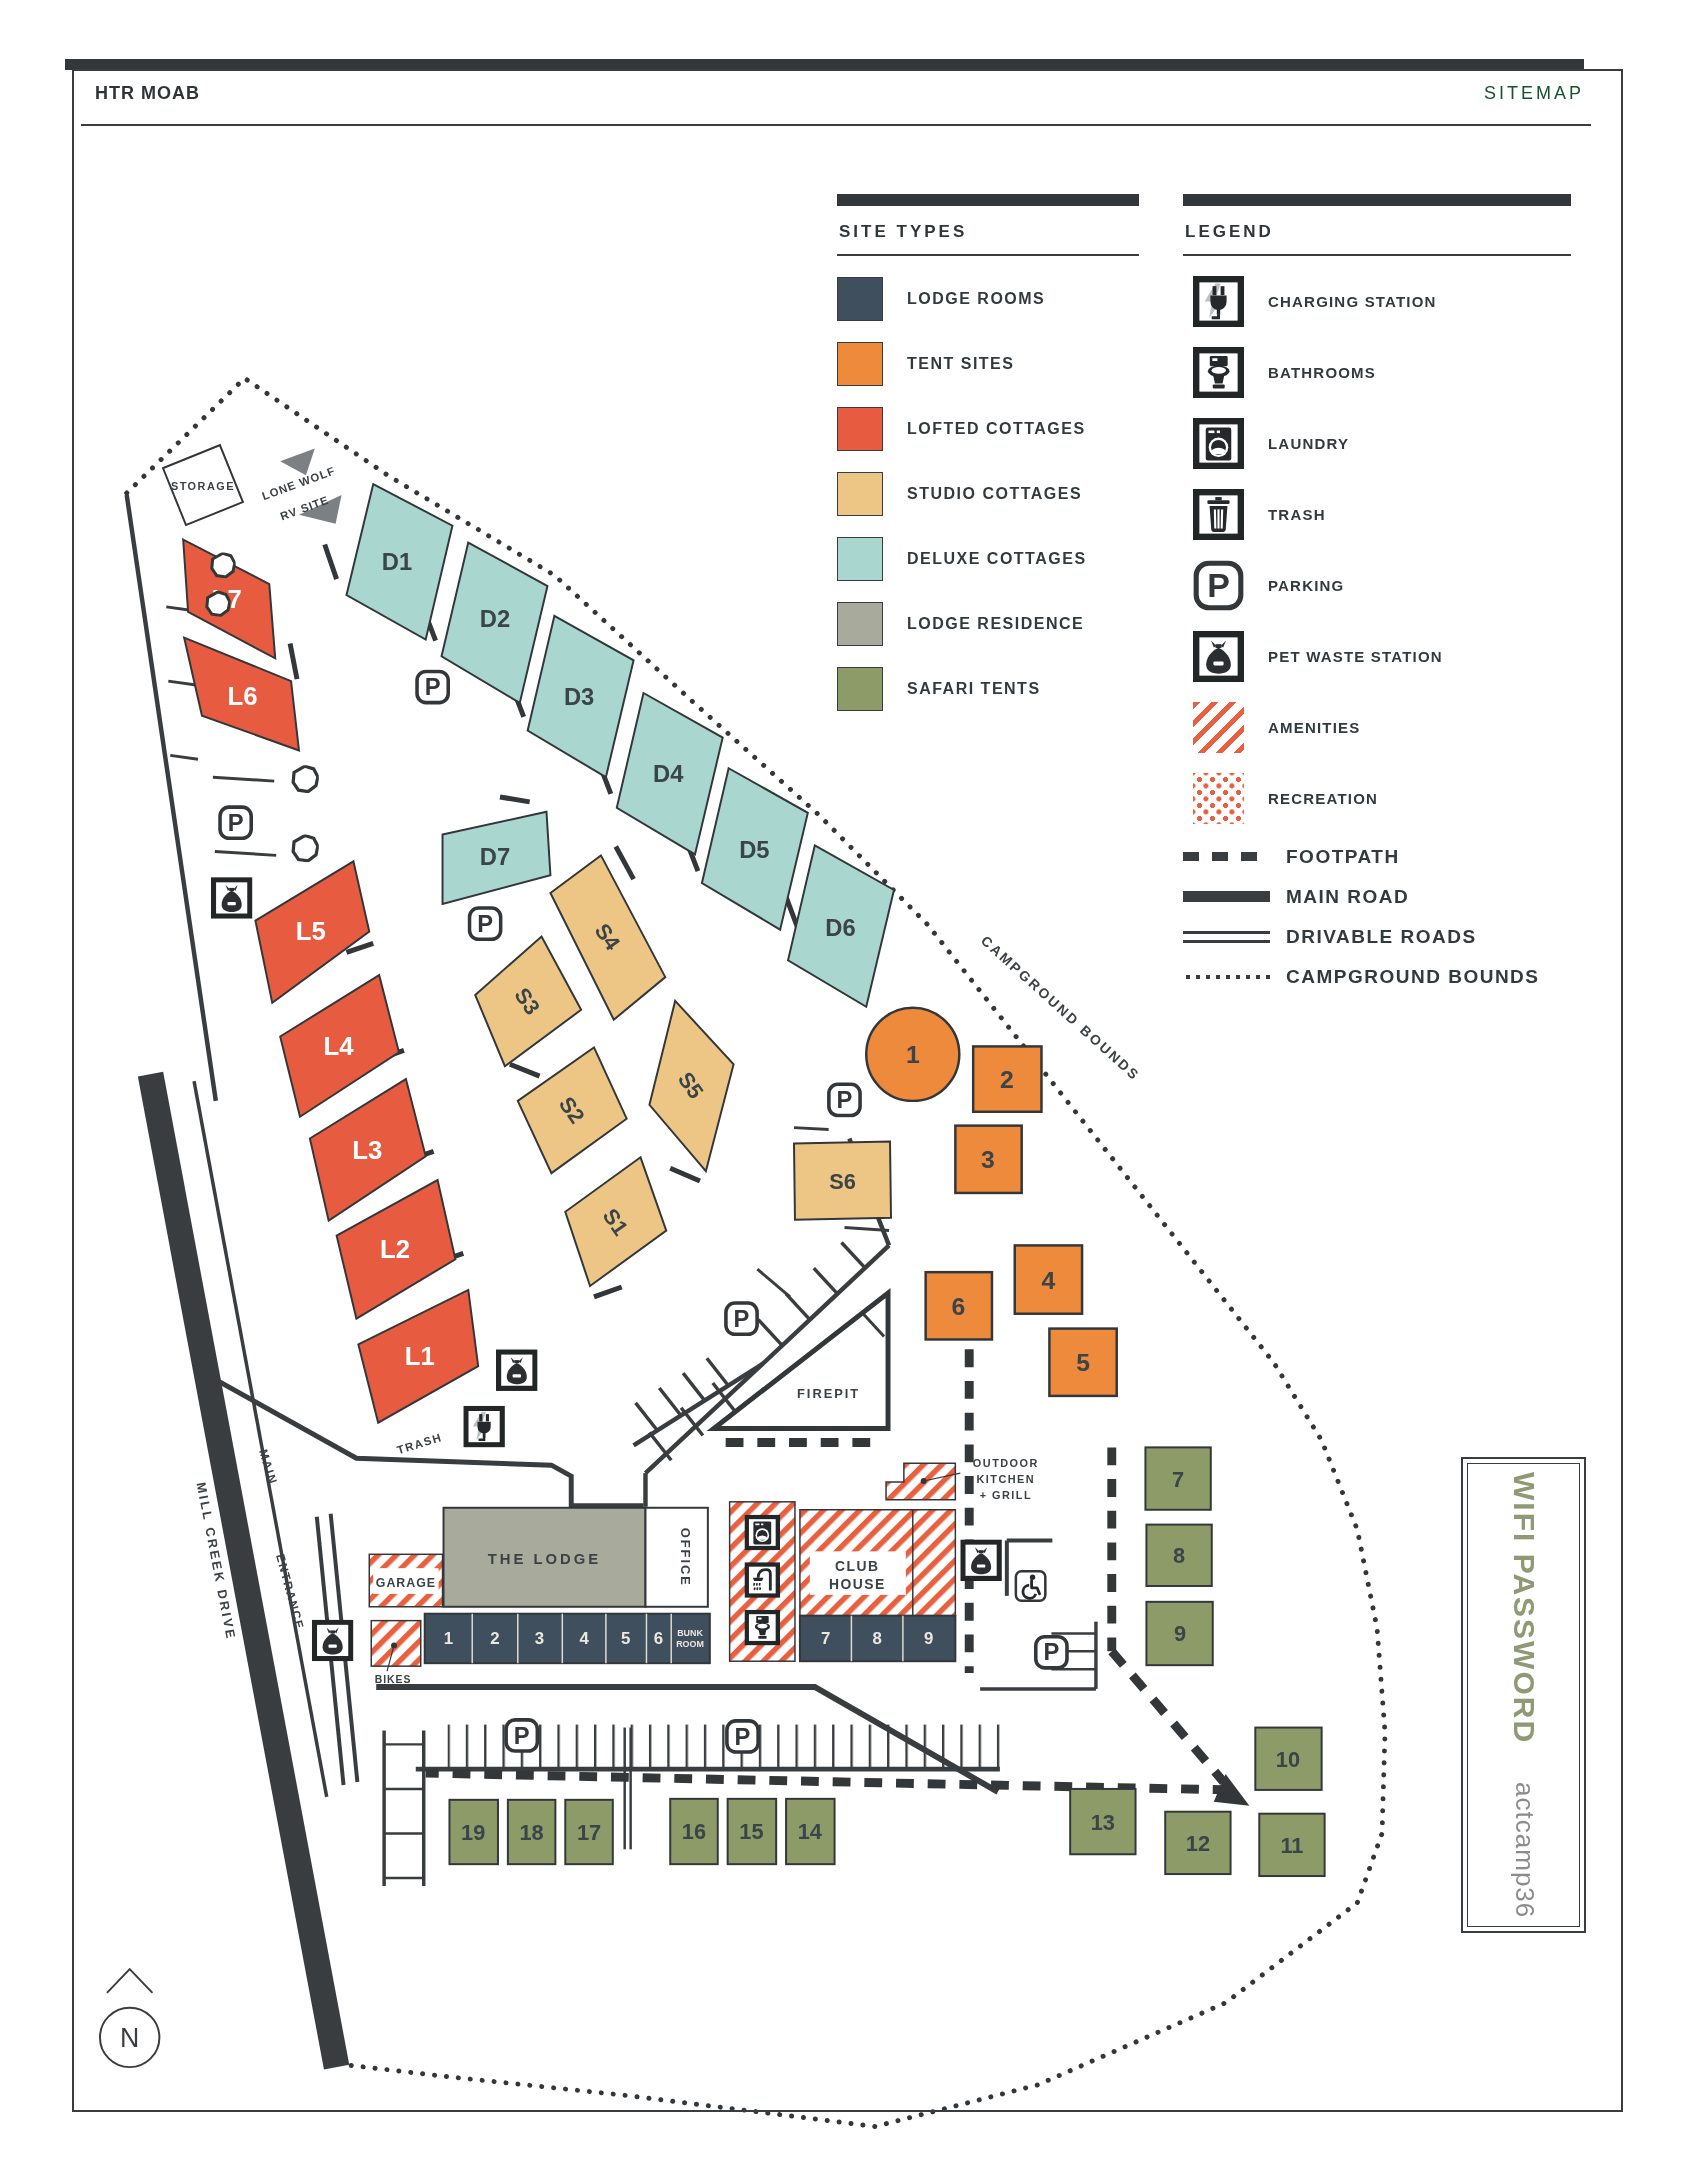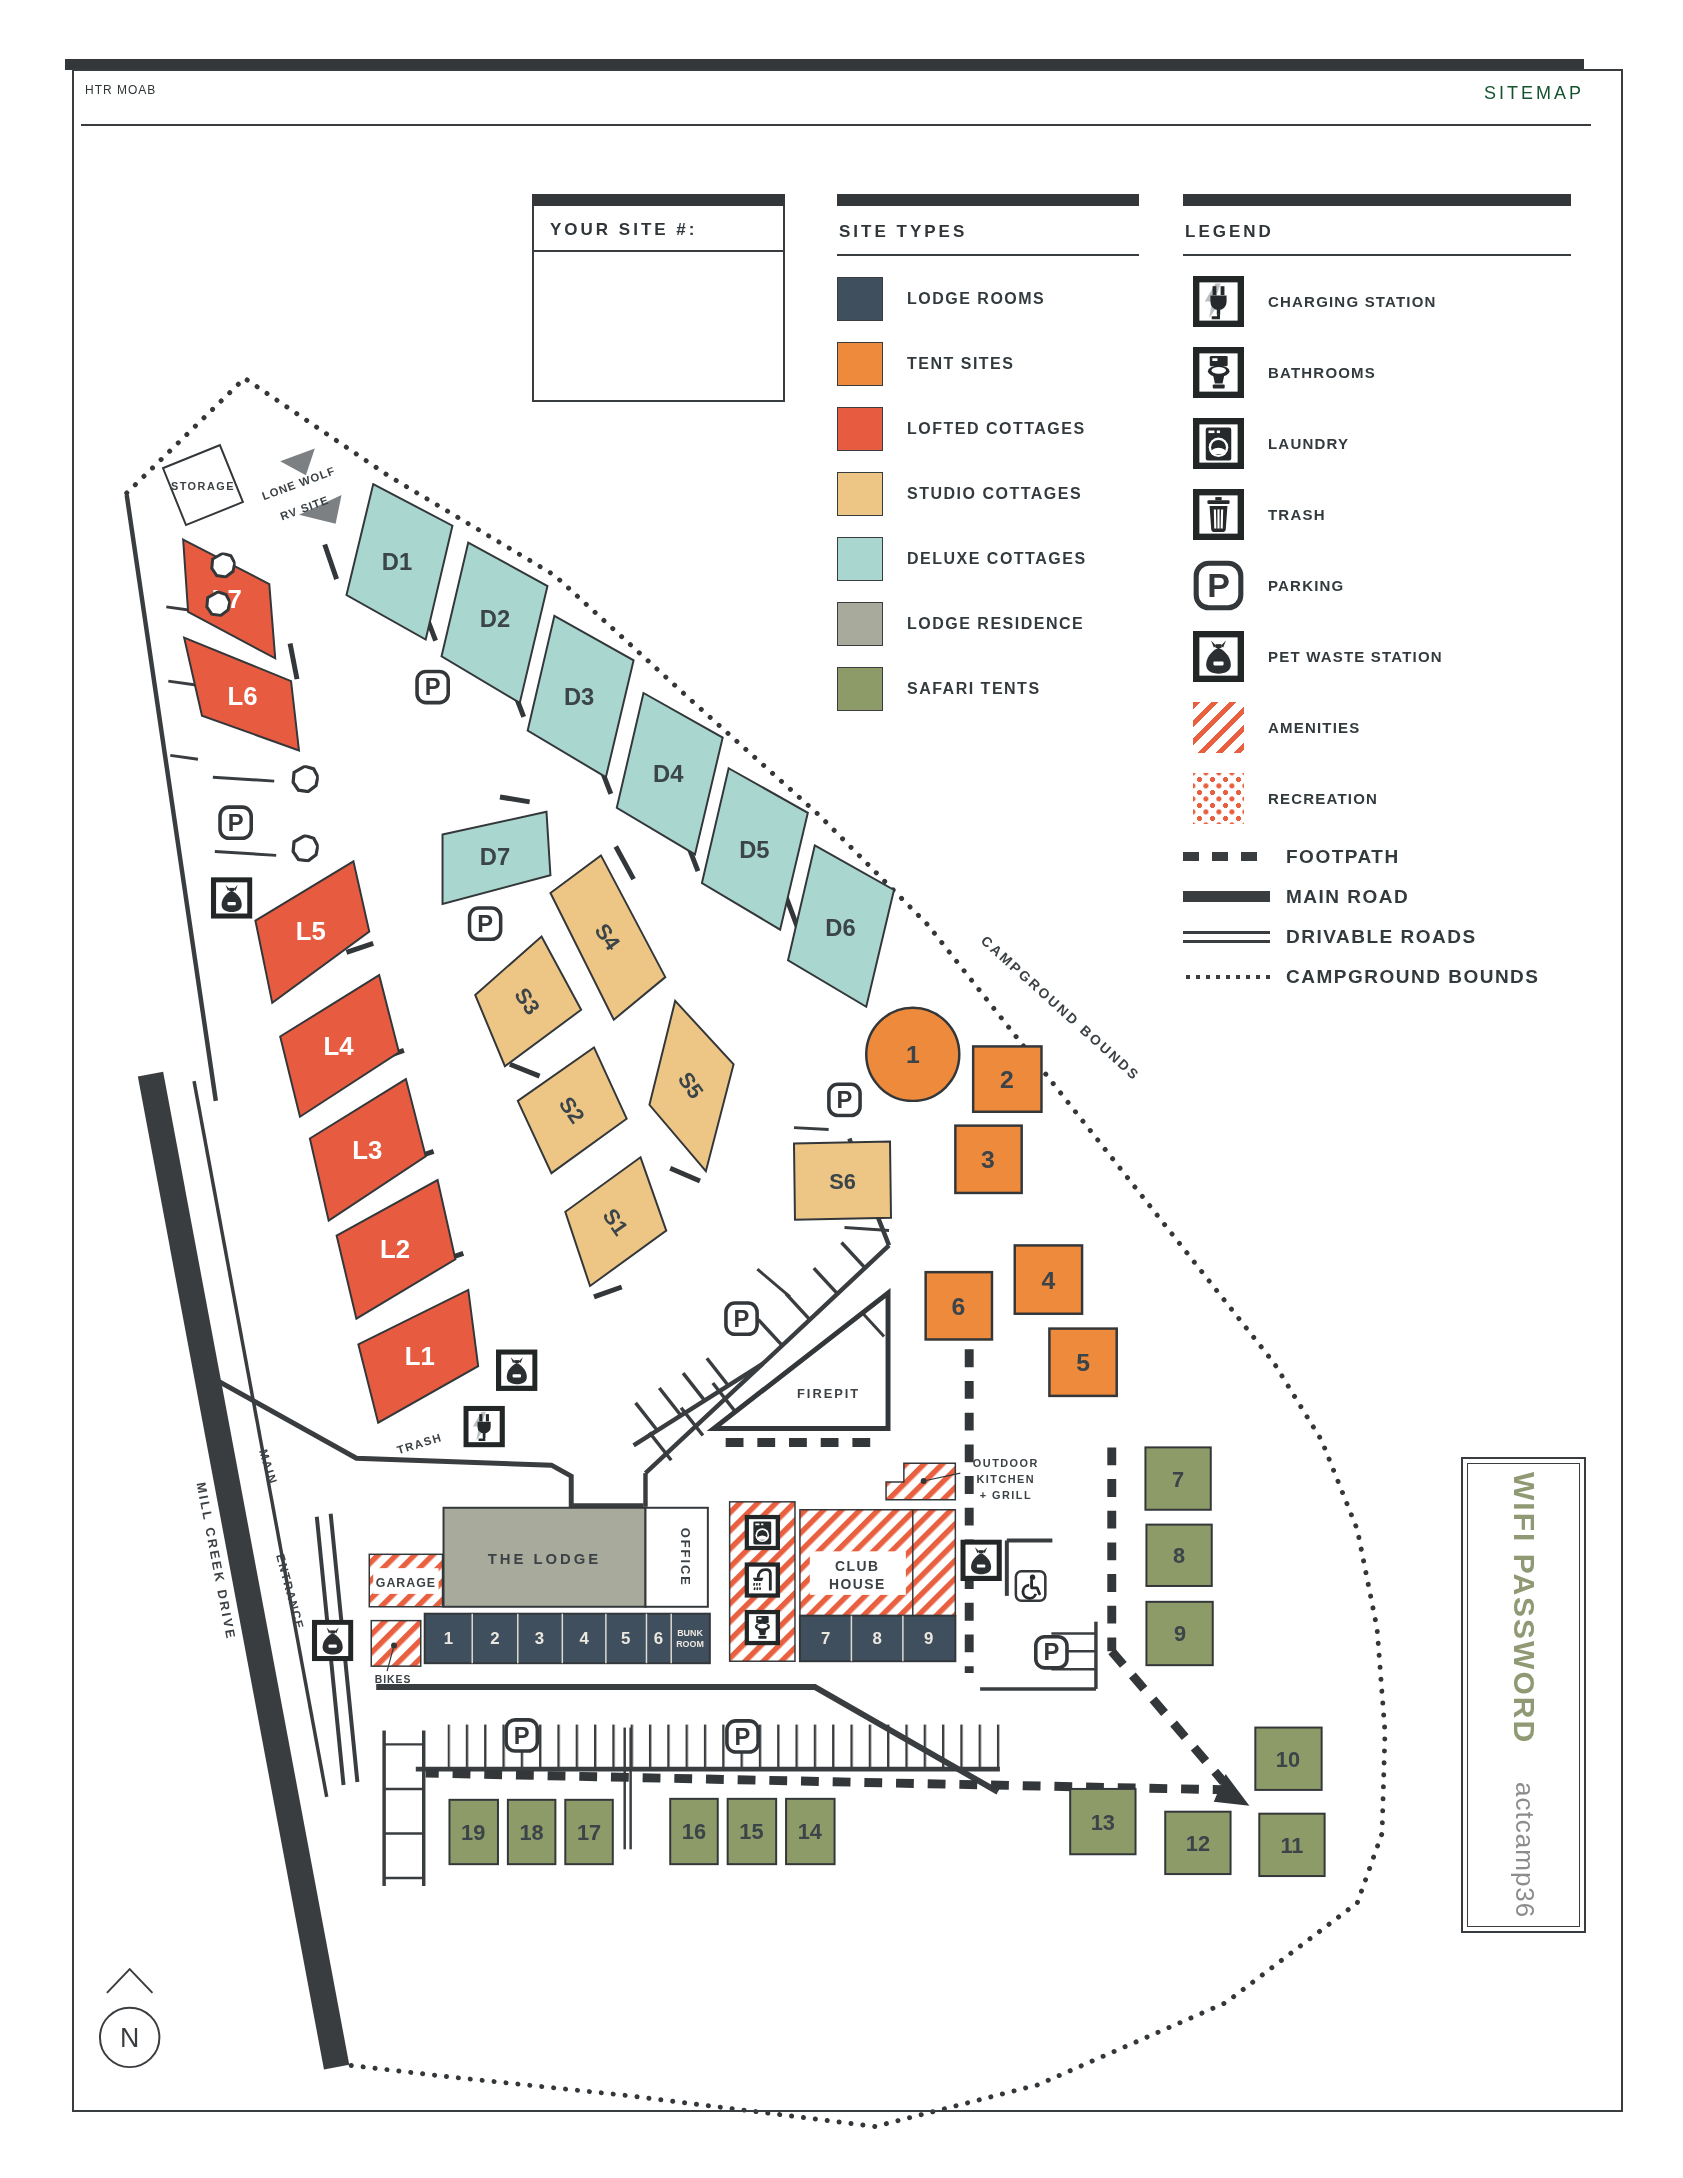--- a/index.html
+++ b/index.html
@@ -1,19 +1,19 @@
 <!DOCTYPE html>
 <html><head>
 <meta charset="utf-8">
 <style>
   html,body{margin:0;padding:0;background:#fff;}
   .page{position:relative;width:1683px;height:2178px;background:#fff;font-family:"Liberation Sans",sans-serif;color:#33383c;overflow:hidden;}
   .page-border{position:absolute;left:72px;top:69px;width:1547px;height:2039px;border:2px solid #3a3d40;}
   .top-bar{position:absolute;left:65px;top:59px;width:1519px;height:11px;background:#33373a;}
-  .brand{position:absolute;left:85px;top:83px;font-size:12px;font-weight:normal;letter-spacing:1px;color:#2f3437;}
+  .brand{position:absolute;left:95px;top:83px;font-size:18px;font-weight:bold;letter-spacing:1px;color:#2f3437;}
   .sitemap{position:absolute;top:83px;left:1287px;width:297px;text-align:right;font-size:18px;letter-spacing:3px;color:#14532d;}
   .head-rule{position:absolute;left:81px;top:124px;width:1510px;height:2px;background:#3a3d40;}
 
   .panel{position:absolute;background:#fff;}
   .panel .pbar{height:12px;background:#33373a;}
   .panel .ptitle{font-size:17px;font-weight:bold;letter-spacing:3px;color:#2f3538;padding:16px 2px 12px 2px;}
   .panel .prule{height:1.5px;background:#3a3d40;}
   #your-site{left:532px;top:194px;width:253px;height:208px;border:2px solid #3a3d40;box-sizing:border-box;}
   #your-site .pbar{margin:-2px -2px 0 -2px;}
   #your-site .ptitle{padding:14px 16px 10px 16px;}
@@ -465,25 +465,20 @@
       <text x="131" y="2068" text-anchor="middle" font-size="27" fill="#3a3d40">N</text>
     </g>
   </svg>
 
   <div class="top-bar"></div>
   <div class="page-border"></div>
   <div class="brand">HTR MOAB</div>
   <div class="sitemap">SITEMAP</div>
   <div class="head-rule"></div>
 
-  <div class="panel" id="your-site">
-    <div class="pbar"></div>
-    <div class="ptitle">YOUR SITE #:</div>
-    <div class="prule"></div>
-  </div>
 
   <div class="panel" id="site-types">
     <div class="pbar"></div>
     <div class="ptitle">SITE TYPES</div>
     <div class="prule"></div>
     <div class="strow">
         <span class="stswatch" style="background: rgb(63, 79, 94);"></span>
         <span class="stlabel">LODGE ROOMS</span>
       </div>
     <div class="strow">

